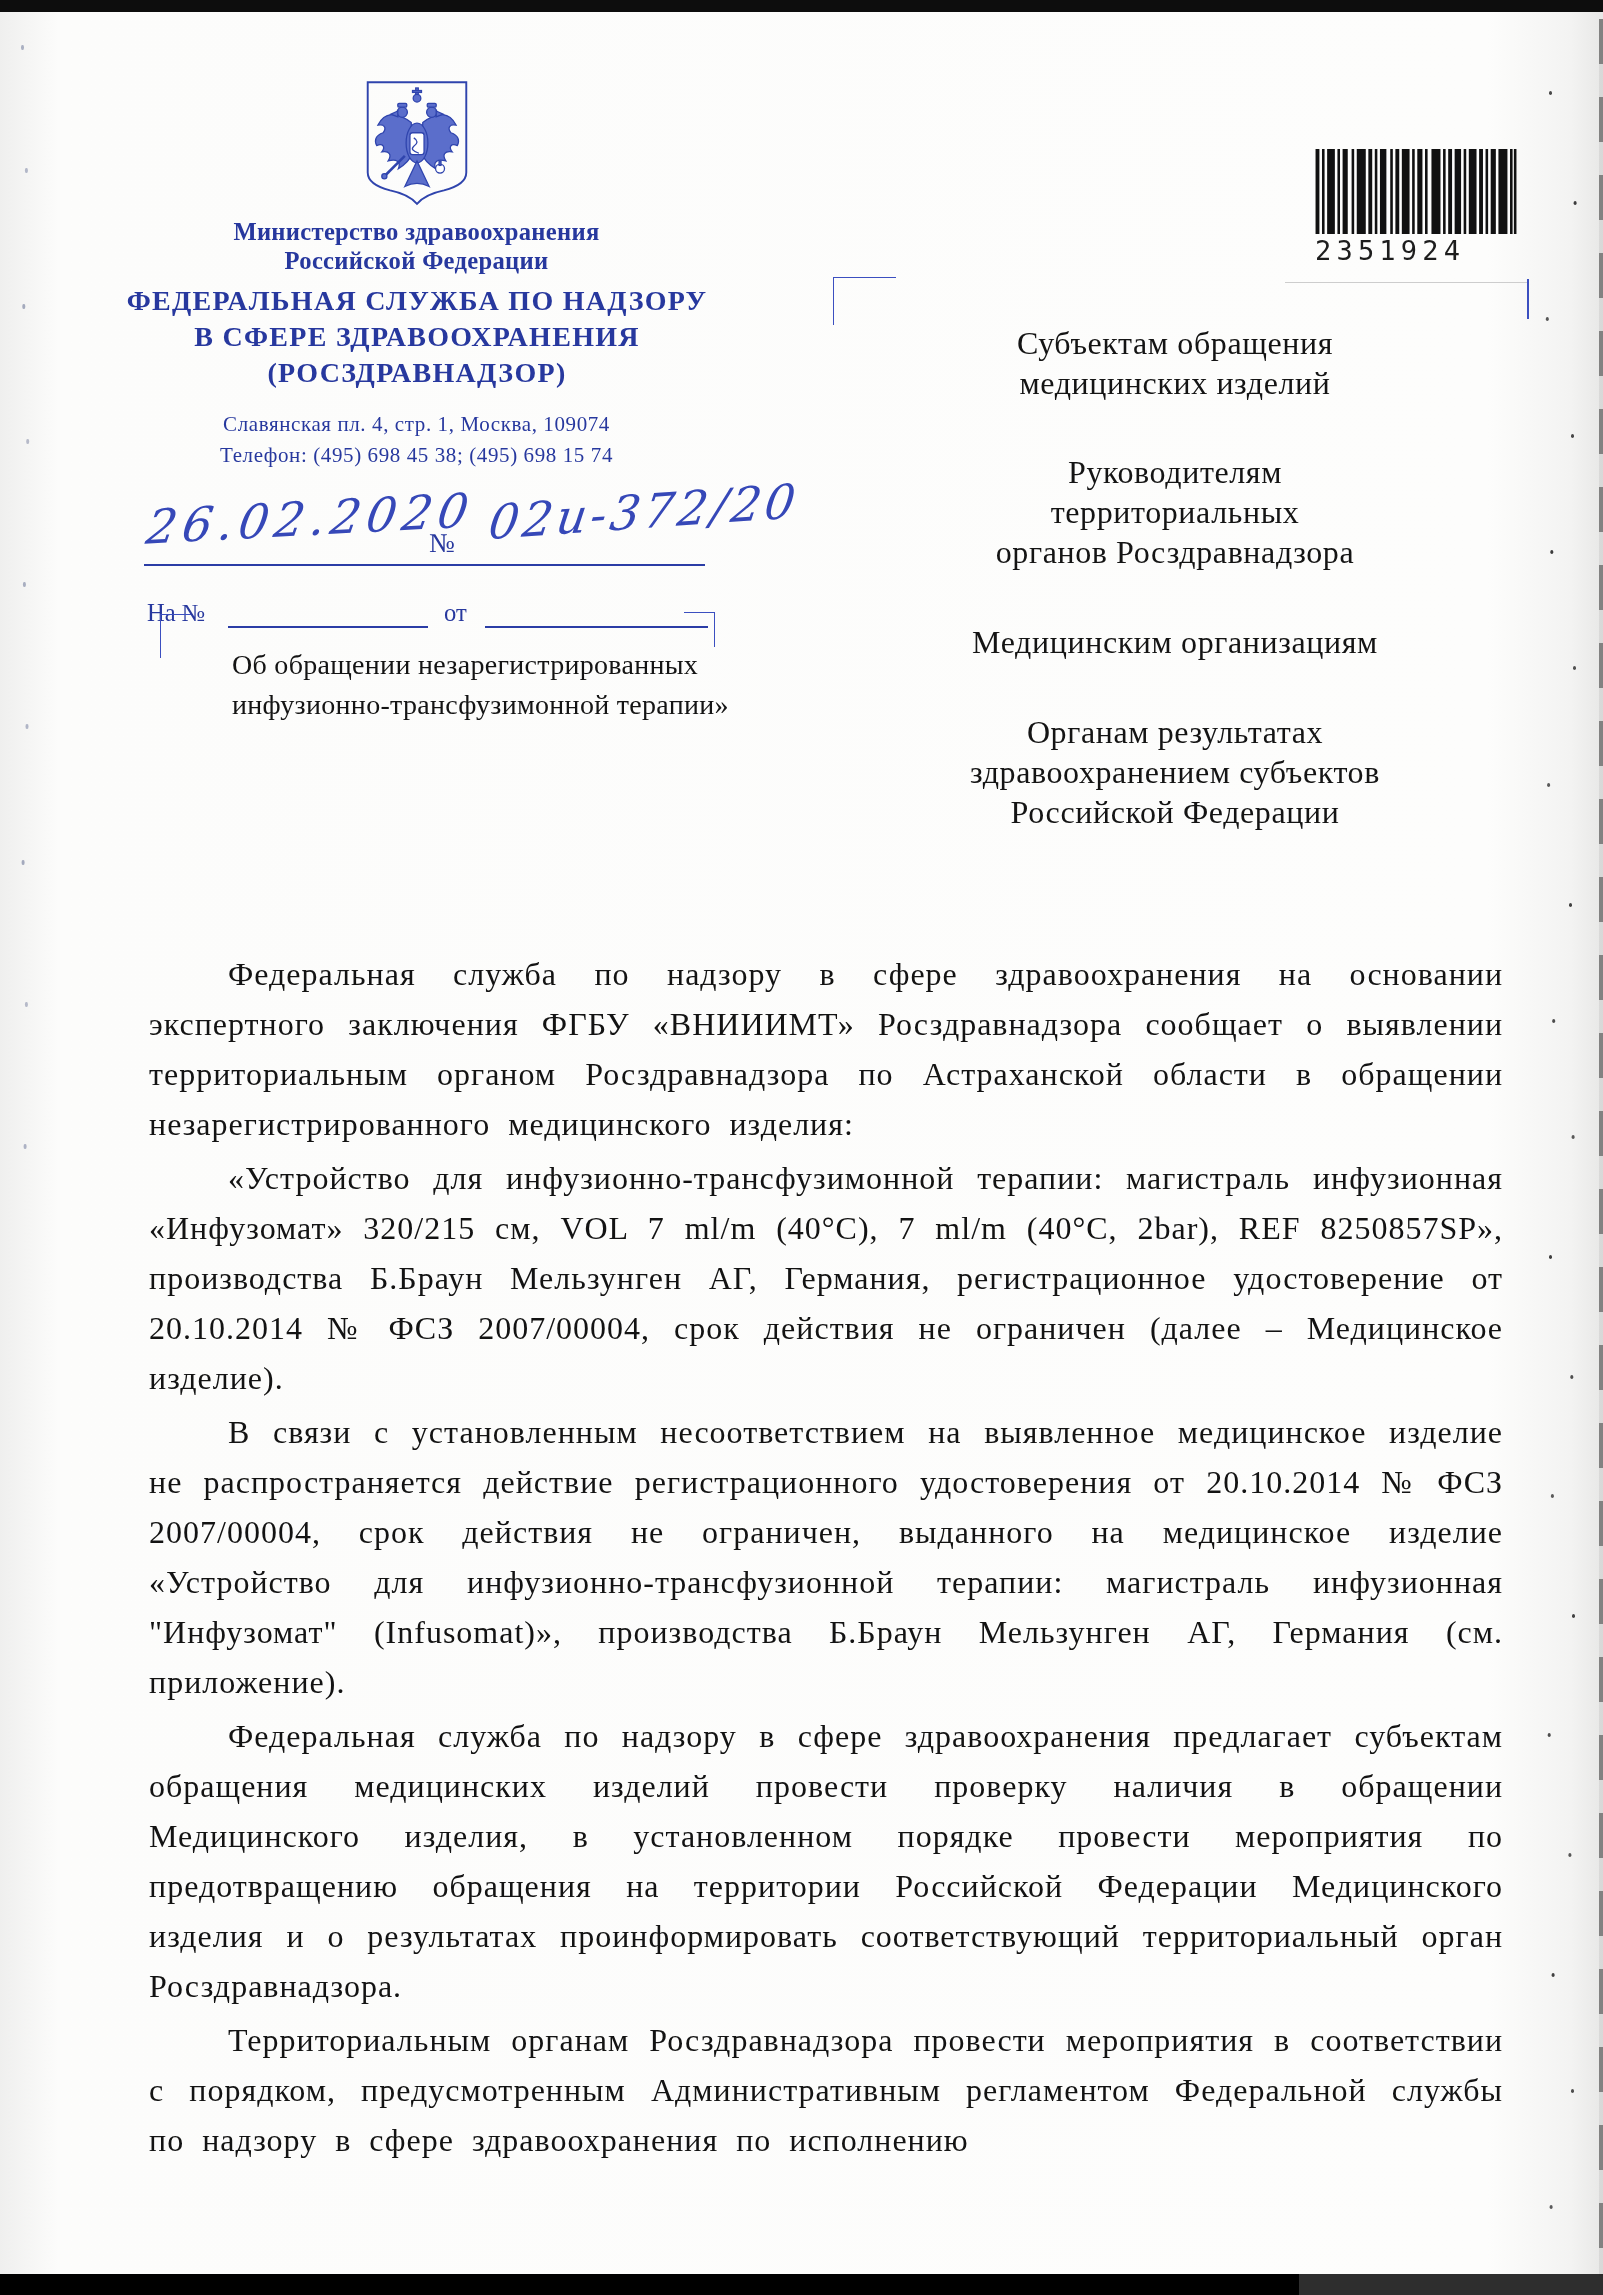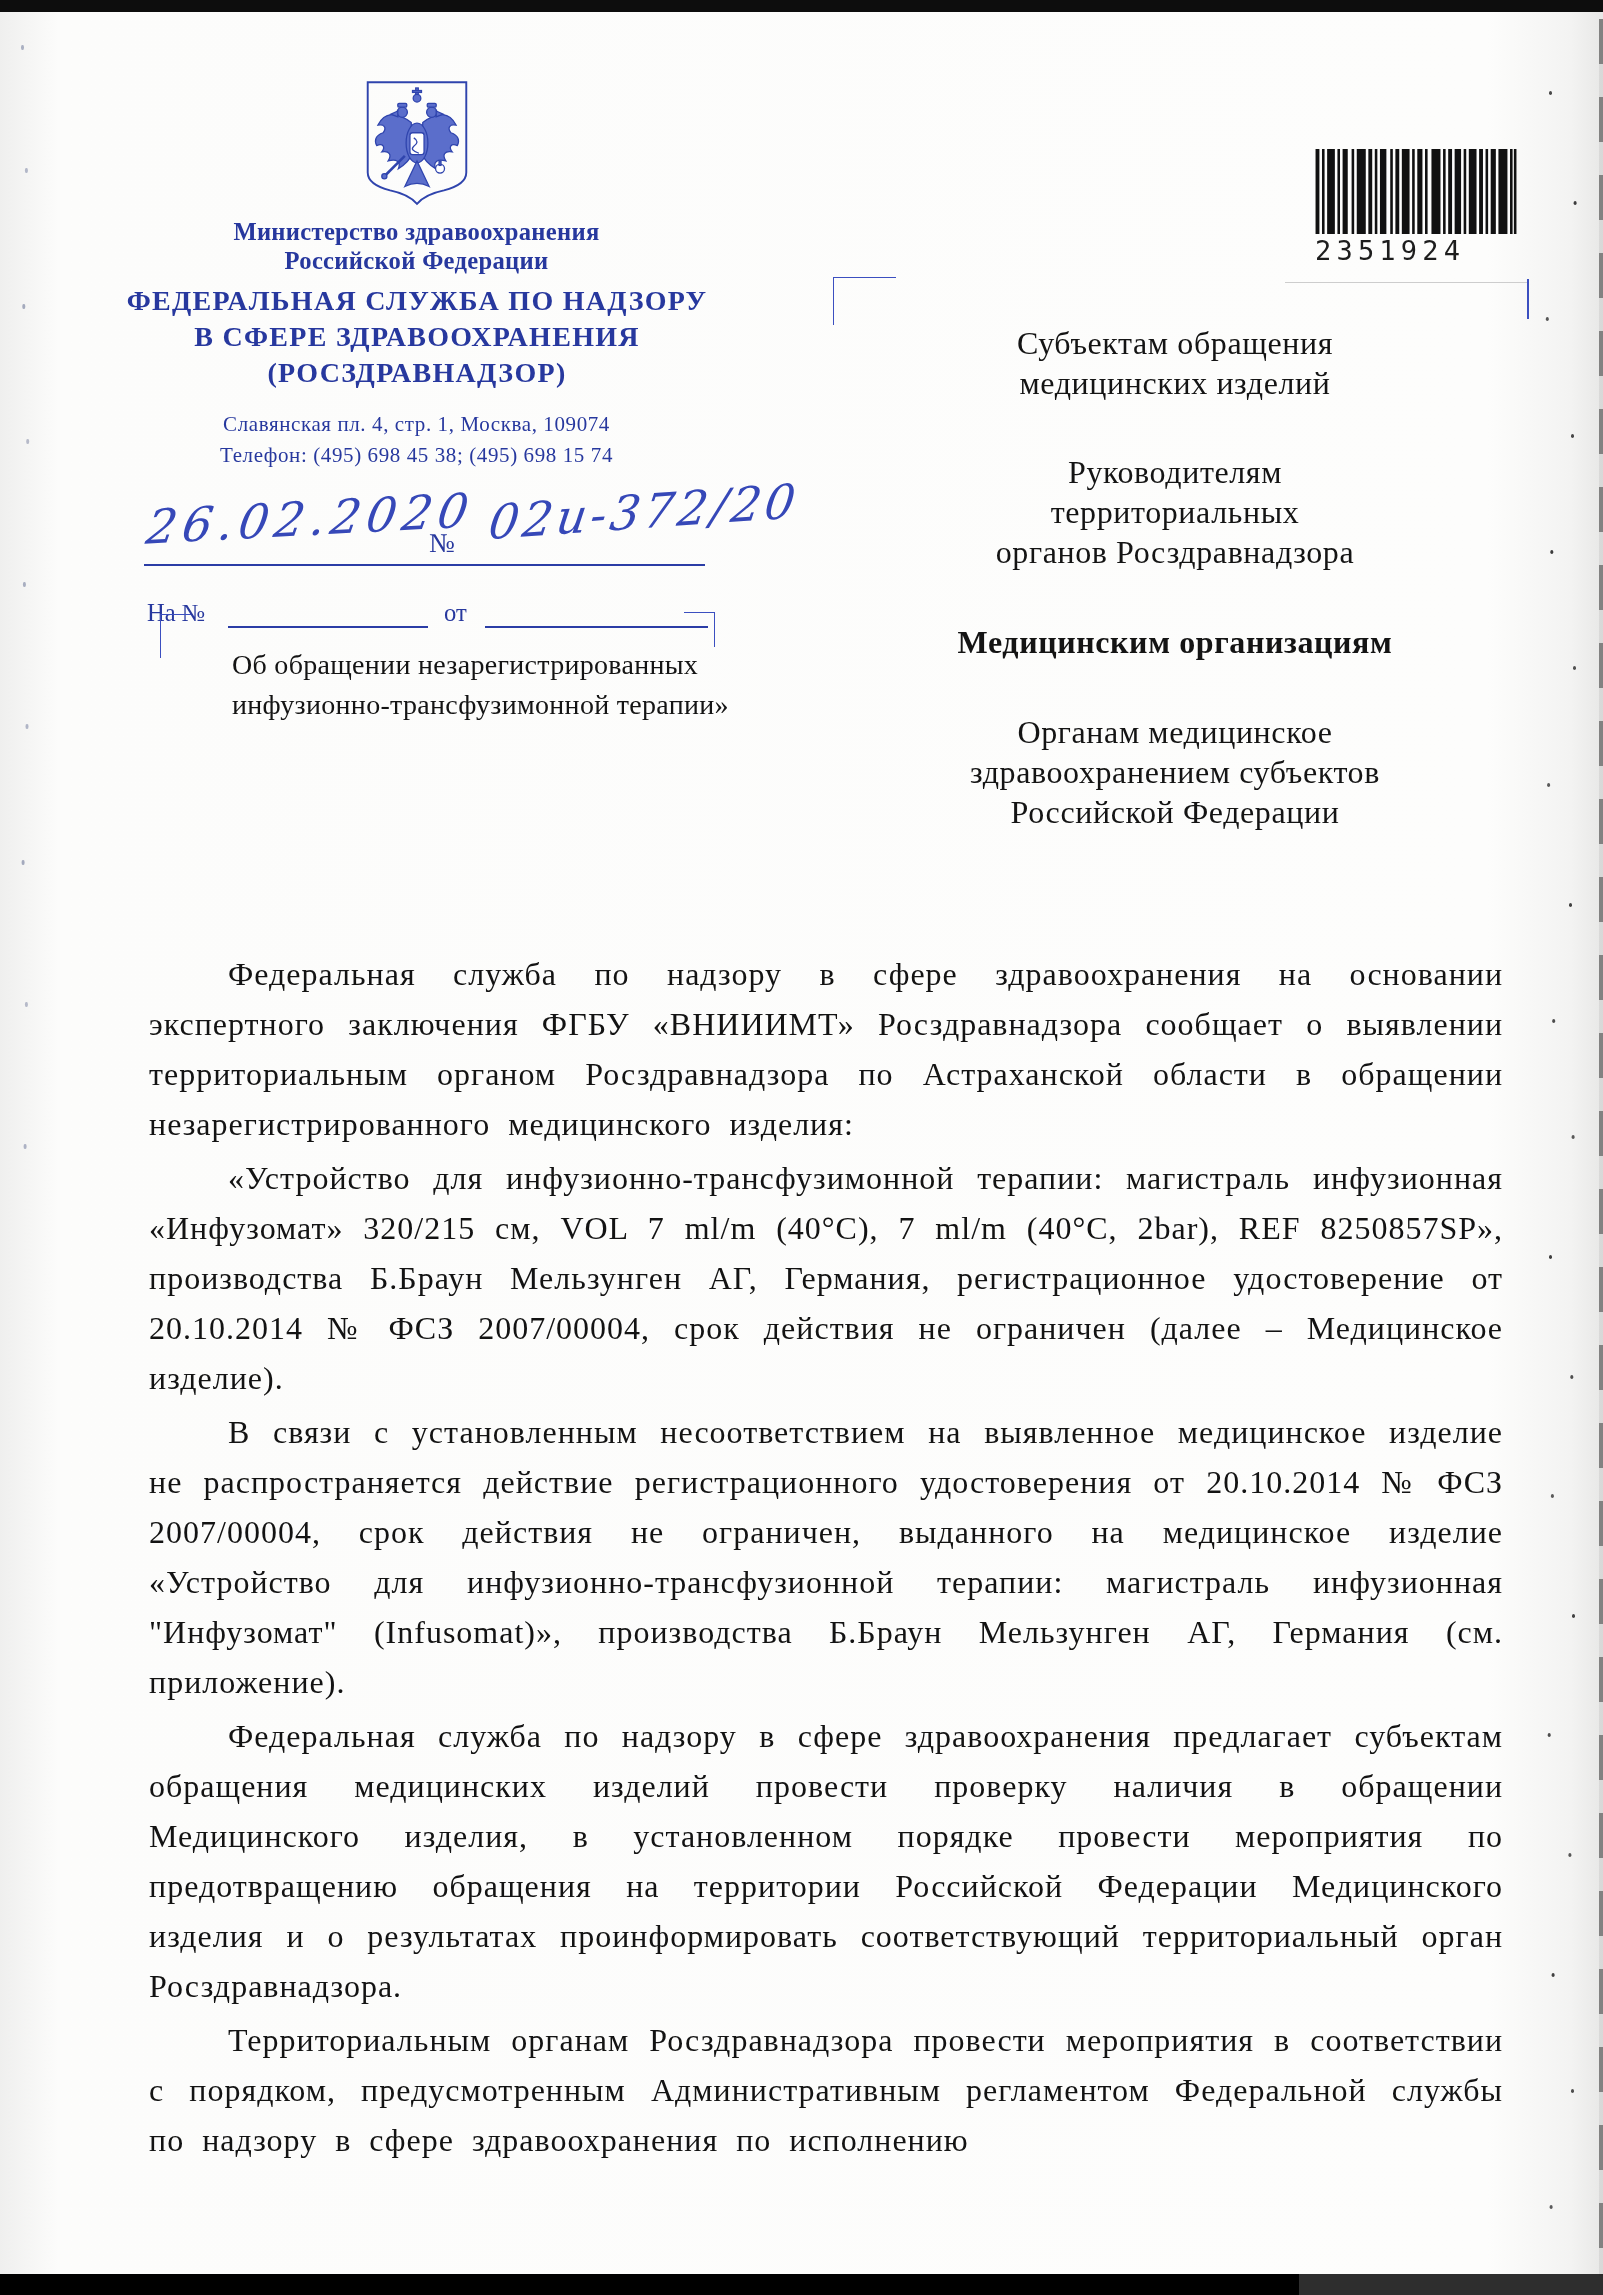--- a/index.html
+++ b/index.html
@@ -63,21 +63,21 @@
   
   .barcode{position:absolute;left:1315px;top:149px;width:202px;text-align:left;}
   .barcode svg{display:block;}
   .barcode-number{font-family:"DejaVu Sans Mono",monospace;font-size:27px;letter-spacing:5.2px;color:#1d1d1d;margin-top:1.3px;}
 
   
   .recipients{position:absolute;left:842px;top:323px;width:666px;text-align:center;color:#141414;
     font-size:32px;line-height:40px;letter-spacing:0.6px;}
   .rgroup{margin-bottom:49px;}
   .rgroup.g2{margin-bottom:50px;}
-  .rgroup.g3{margin-bottom:50px;font-weight:bold;}
+  .rgroup.g3{margin-bottom:50px;}
 
   
   .body-text{position:absolute;left:145px;top:945px;width:1362px;color:#131313;
     font-size:32px;line-height:50px;letter-spacing:1px;word-spacing:9px;
     text-align:justify;}
   .body-text p{margin:4px;text-indent:79px;}
 </style>
 </head>
 <body>
 
@@ -194,21 +194,21 @@
     </div>
     <div class="rgroup g2">
       <div>Руководителям</div>
       <div>территориальных</div>
       <div>органов Росздравнадзора</div>
     </div>
     <div class="rgroup g3">
       <div>Медицинским организациям</div>
     </div>
     <div class="rgroup g4">
-      <div>Органам медицинское</div>
+      <div>Органам результатах</div>
       <div>здравоохранением субъектов</div>
       <div>Российской Федерации</div>
     </div>
   </div>
 
   <div class="body-text">
     <p>Федеральная служба по надзору в сфере здравоохранения на основании экспертного заключения ФГБУ «ВНИИИМТ» Росздравнадзора сообщает о выявлении территориальным органом Росздравнадзора по Астраханской области в обращении незарегистрированного медицинского изделия:</p>
     <p>«Устройство для инфузионно-трансфузимонной терапии: магистраль инфузионная «Инфузомат» 320/215 см, VOL 7 ml/m (40°C), 7 ml/m (40°C, 2bar), REF 8250857SP», производства Б.Браун Мельзунген АГ, Германия, регистрационное удостоверение от 20.10.2014 № ФСЗ 2007/00004, срок действия не ограничен (далее – Медицинское изделие).</p>
     <p>В связи с установленным несоответствием на выявленное медицинское изделие не распространяется действие регистрационного удостоверения от 20.10.2014 № ФСЗ 2007/00004, срок действия не ограничен, выданного на медицинское изделие «Устройство для инфузионно-трансфузионной терапии: магистраль инфузионная "Инфузомат" (Infusomat)», производства Б.Браун Мельзунген АГ, Германия (см. приложение).</p>
     <p>Федеральная служба по надзору в сфере здравоохранения предлагает субъектам обращения медицинских изделий провести проверку наличия в обращении Медицинского изделия, в установленном порядке провести мероприятия по предотвращению обращения на территории Российской Федерации Медицинского изделия и о результатах проинформировать соответствующий территориальный орган Росздравнадзора.</p>

